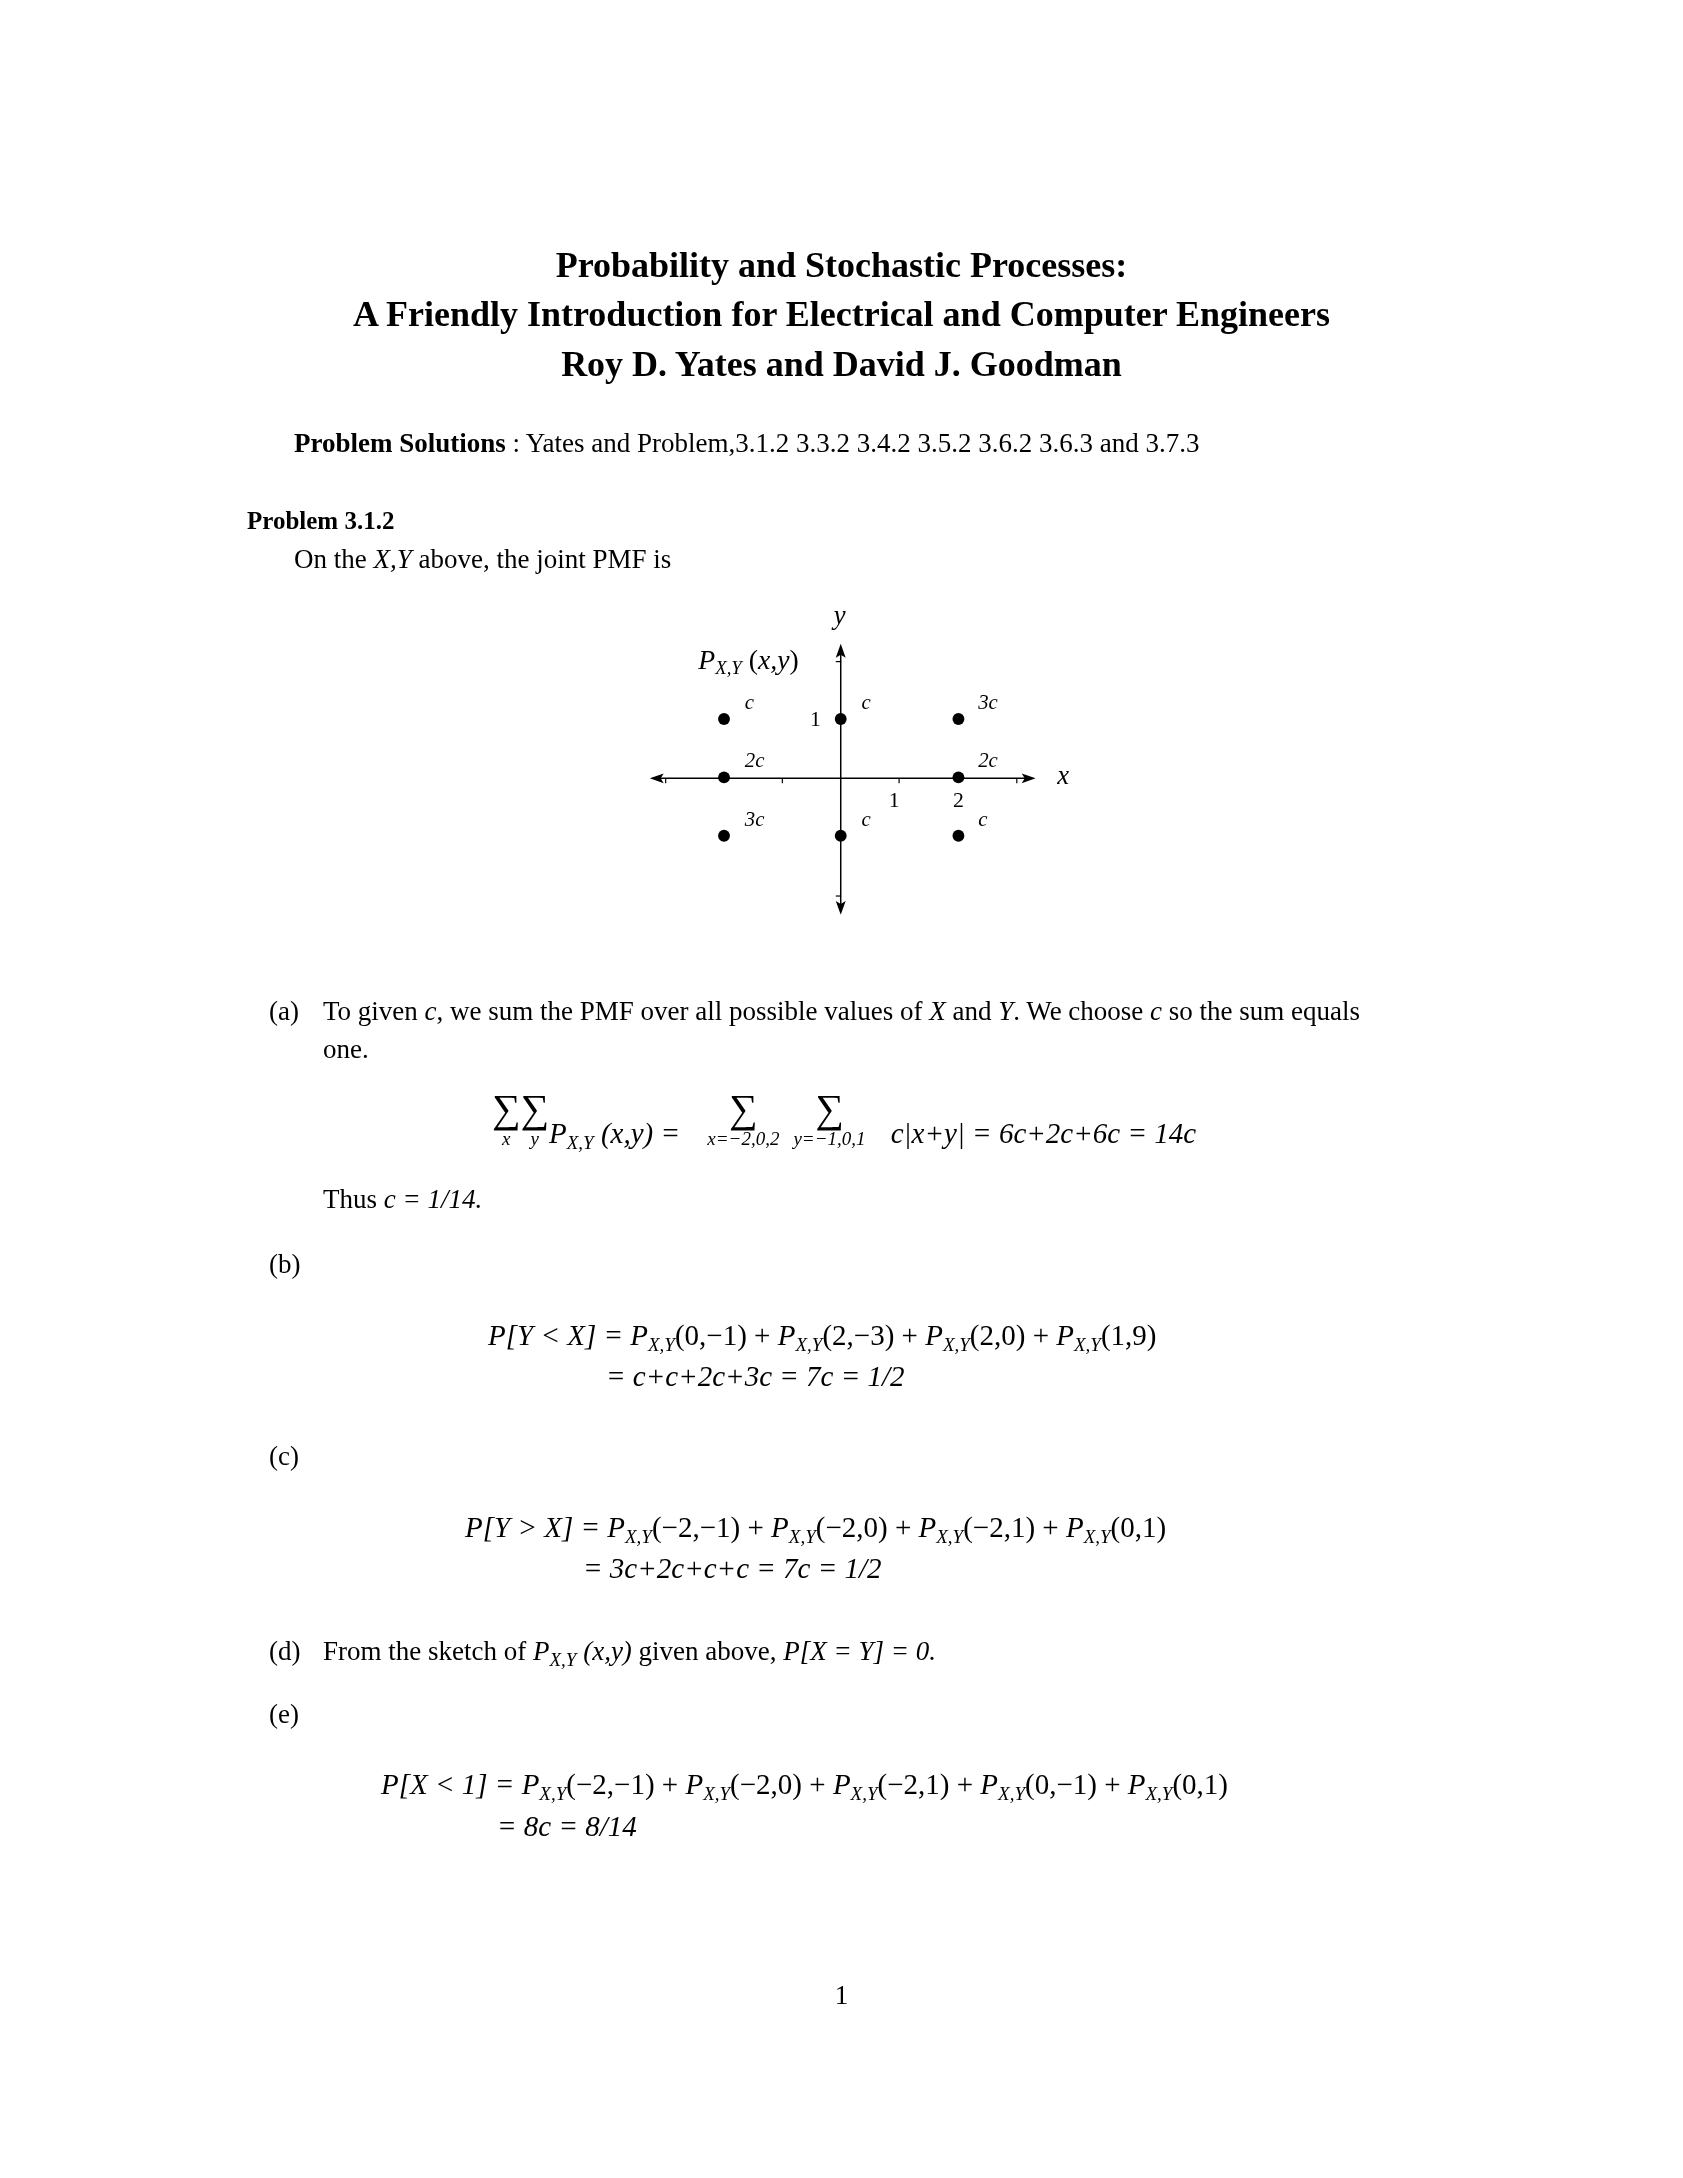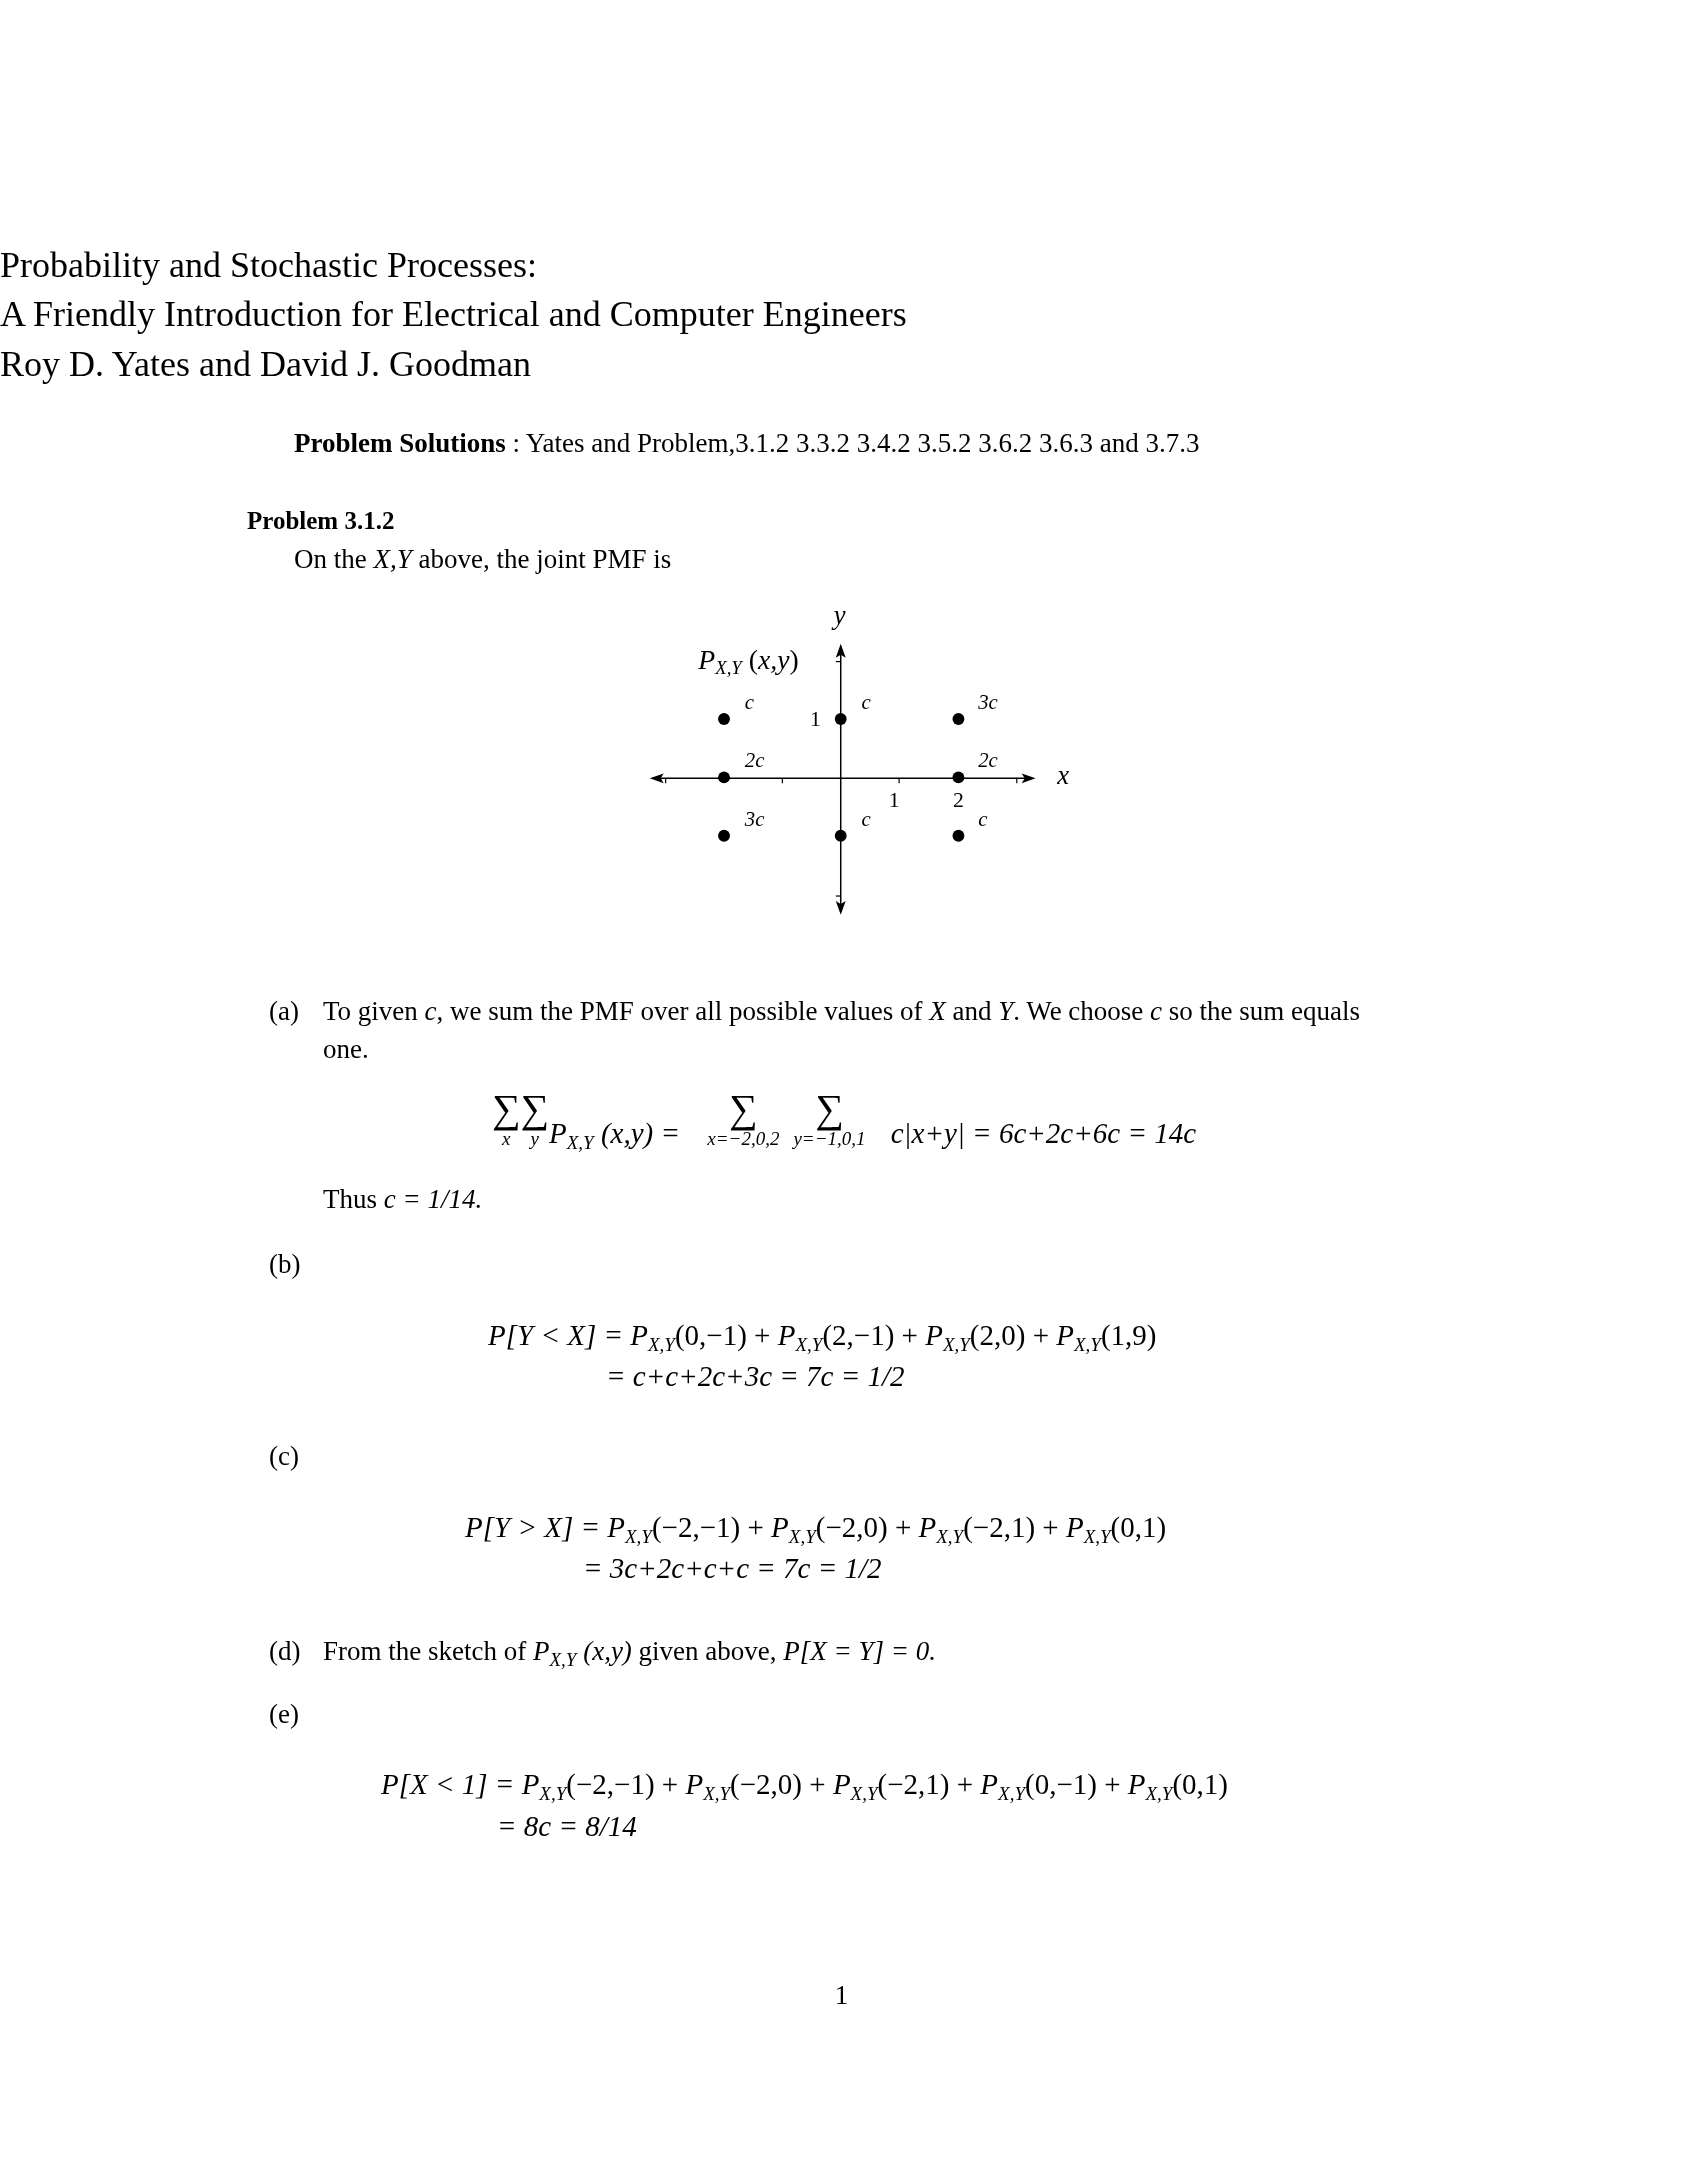--- a/index.html
+++ b/index.html
@@ -2,22 +2,22 @@
 <html><head>
 <meta charset="utf-8">
 <style>
   html, body { margin: 0; padding: 0; background: #ffffff; }
   body {
     width: 1683px; height: 2178px; position: relative; overflow: hidden;
     font-family: "Liberation Serif", "DejaVu Serif", serif; color: #000;
   }
   .abs { position: absolute; white-space: nowrap; }
   .title-line {
-    position: absolute; left: 0; width: 1683px; 
-    font-weight: normal; font-size: 36px; line-height: 44px;
+    position: absolute; left: 0; width: 1683px; text-align: center;
+    font-weight: bold; font-size: 36px; line-height: 44px;
   }
   .subtitle { left: 294px; top: 428px; font-size: 27px; }
   .subtitle b { font-weight: bold; }
   .prob-head { left: 247px; top: 507px; font-size: 25px; font-weight: bold; }
   .body-text { font-size: 27px; }
   i.m { font-style: italic; }
   .math { font-size: 29px; }
   .math i { font-style: italic; }
   sub { font-size: 19px; vertical-align: -6px; line-height: 0; }
   .sumstack { display: inline-block; position: relative; text-align: center; vertical-align: -2px; }
@@ -107,21 +107,21 @@
   <i style="margin-left:18px;">c|x+y| = 6c+2c+6c = 14c</i>
 </div>
 
 <div class="abs body-text" style="left:323px; top:1184px;">
   <span>Thus </span><i class="m">c = 1/14.</i>
 </div>
 
 <div class="abs body-text" style="left:269px; top:1249px;">(b)</div>
 <div class="abs math" style="left:488px; top:1319px;">
   <i>P[Y &lt; X] =</i>
-  <i>P</i><sub><i>X,Y</i></sub><span>(0,−1)</span><span> + </span><i>P</i><sub><i>X,Y</i></sub><span>(2,−1)</span><span> + </span><i>P</i><sub><i>X,Y</i></sub><span>(2,0)</span><span> + </span><i>P</i><sub><i>X,Y</i></sub><span>(1,9)</span>
+  <i>P</i><sub><i>X,Y</i></sub><span>(0,−1)</span><span> + </span><i>P</i><sub><i>X,Y</i></sub><span>(2,−3)</span><span> + </span><i>P</i><sub><i>X,Y</i></sub><span>(2,0)</span><span> + </span><i>P</i><sub><i>X,Y</i></sub><span>(1,9)</span>
 </div>
 <div class="abs math" style="left:606px; top:1360px;">
   <i>= c+c+2c+3c = 7c = 1/2</i>
 </div>
 
 <div class="abs body-text" style="left:269px; top:1441px;">(c)</div>
 <div class="abs math" style="left:465px; top:1511px;">
   <i>P[Y &gt; X] =</i>
   <i>P</i><sub><i>X,Y</i></sub><span>(−2,−1)</span><span> + </span><i>P</i><sub><i>X,Y</i></sub><span>(−2,0)</span><span> + </span><i>P</i><sub><i>X,Y</i></sub><span>(−2,1)</span><span> + </span><i>P</i><sub><i>X,Y</i></sub><span>(0,1)</span>
 </div>

